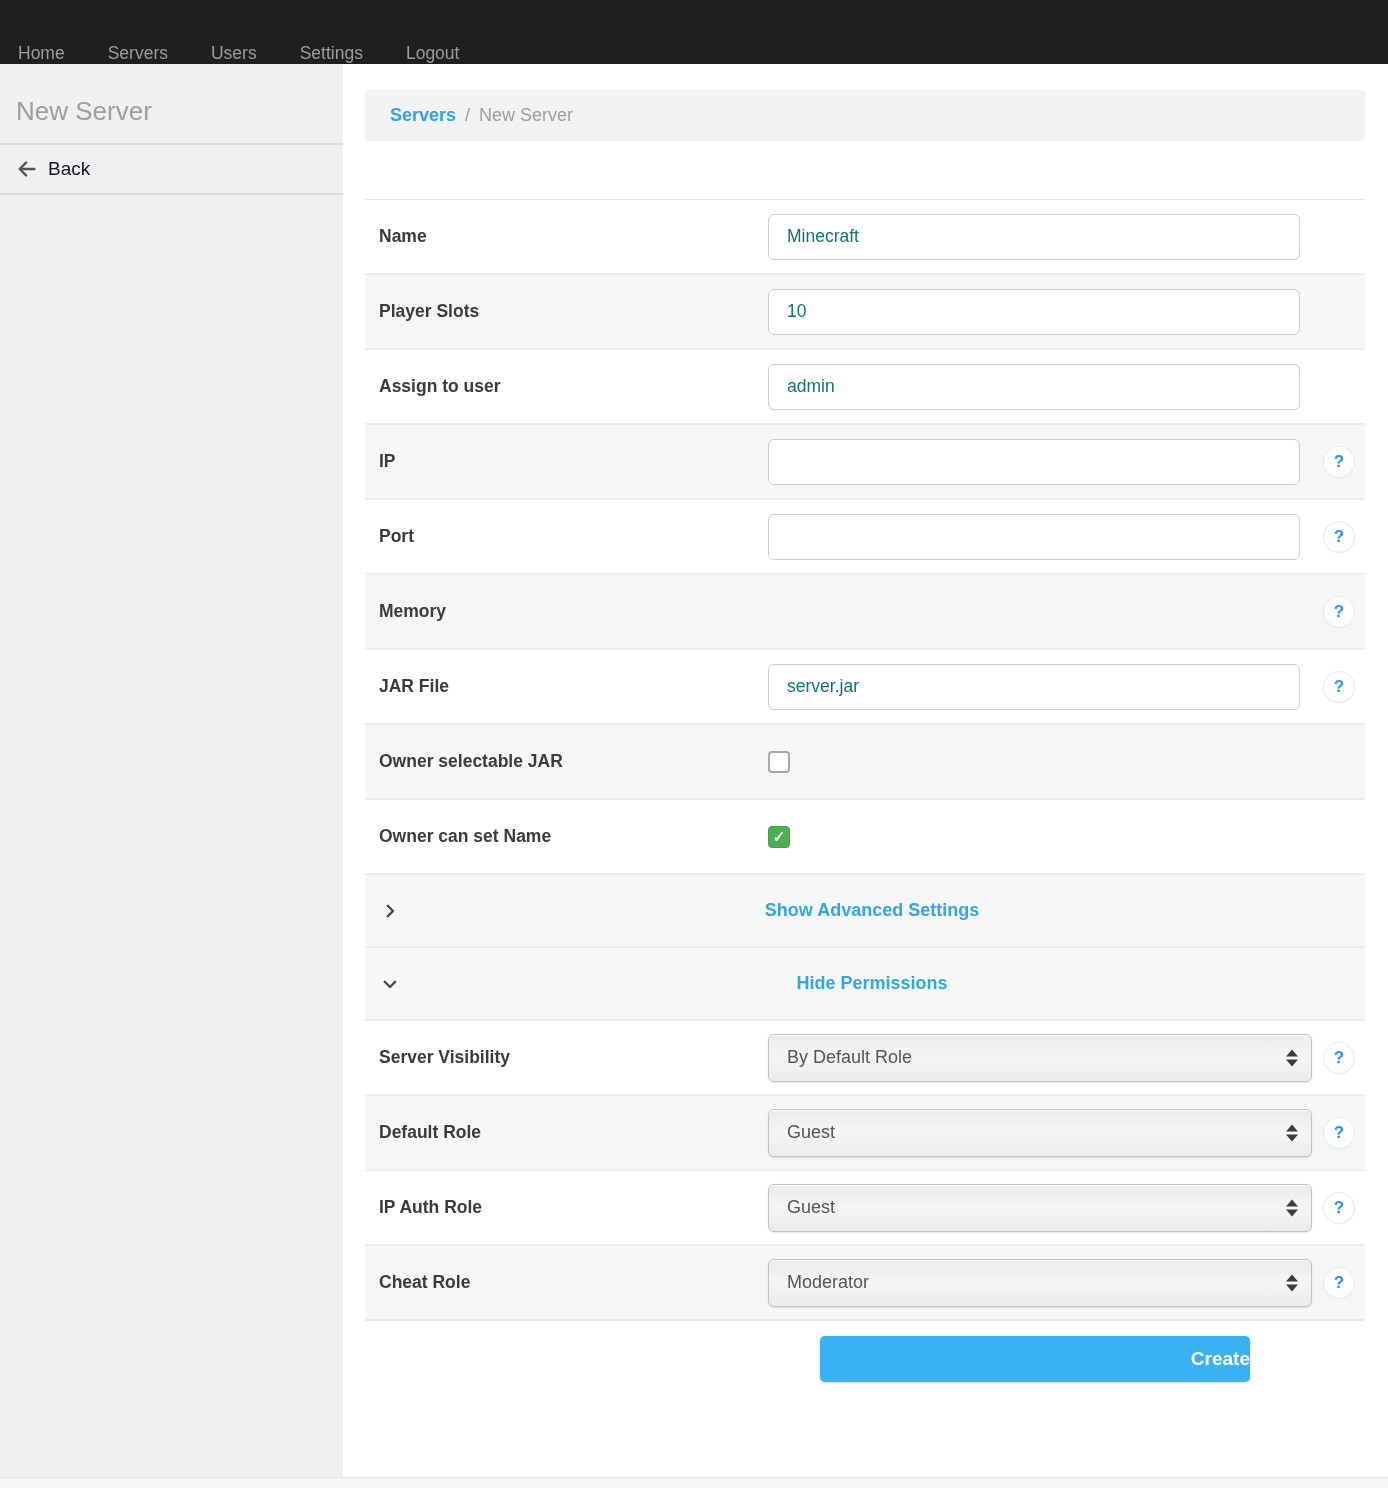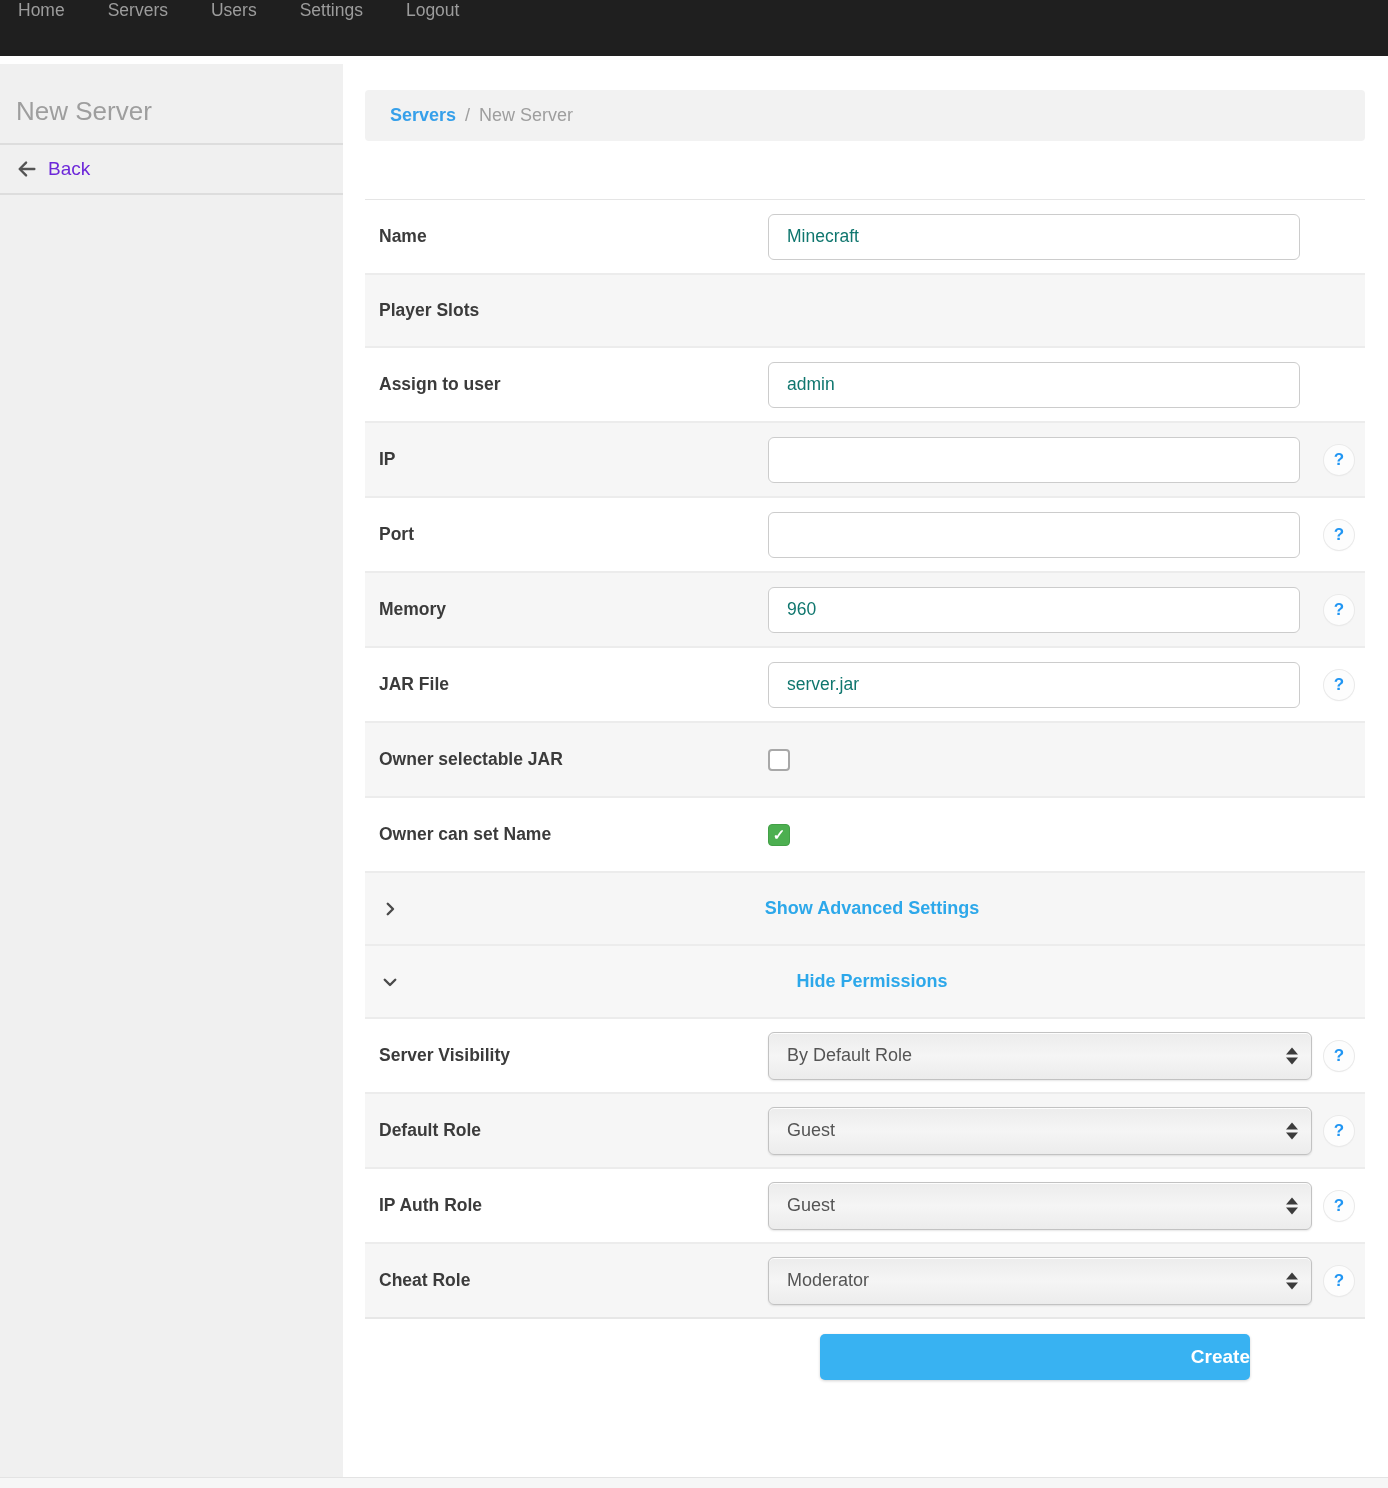--- a/index.html
+++ b/index.html
@@ -7,23 +7,23 @@
   body {
     font-family: "Liberation Sans", sans-serif;
     background: #ffffff;
     position: relative;
     overflow: hidden;
     color: #3b3b3b;
   }
 
   
   .navbar {
-    position: absolute; top: 0; left: 0; right: 0; height: 56px;
+    position: absolute; top: 0; left: 0; right: 0; height: 64px;
     background: #1f1f1f;
-    display: flex; align-items: flex-start;
+    display: flex; align-items: flex-end;
     padding-left: 18px; gap: 43px;
     z-index: 5;
   }
   .navbar .nav-item {
     color: #9c9c9c; font-size: 17.5px; font-weight: 400;
     cursor: pointer; white-space: nowrap;
   }
 
   
   .sidebar {
@@ -33,21 +33,21 @@
   .sidebar-title {
     padding: 32px 16px 16px 16px;
     font-size: 26px; font-weight: 400; color: #9e9e9e;
     border-bottom: 2px solid #ddjson;
     border-bottom: 2px solid #dddddd;
   }
   .sidebar-back {
     display: flex; align-items: center; gap: 10px;
     padding: 13px 16px;
     border-bottom: 2px solid #dddddd;
-    color: #6d28d9; font-size: 19px; font-weight: 500;
+    color: #0f172a; font-size: 19px; font-weight: 500;
     cursor: pointer;
   }
   .sidebar-back svg { display: block; }
 
   
   .content {
     position: absolute; top: 64px; left: 365px; width: 1000px;
   }
 
   .breadcrumb {
@@ -192,20 +192,23 @@
 
     <div class="row white">
       <div class="row-label">Name</div>
       <div class="row-control">
         <input class="text-input" type="text" value="Minecraft" style="">
       </div>
     </div>
 
     <div class="row gray">
       <div class="row-label">Player Slots</div>
+      <div class="row-control">
+        <input class="text-input" type="text" value="10" style="">
+      </div>
     </div>
 
     <div class="row white">
       <div class="row-label">Assign to user</div>
       <div class="row-control">
         <input class="text-input" type="text" value="admin" style="">
       </div>
     </div>
 
     <div class="row gray">
@@ -220,21 +223,20 @@
       <div class="row-label">Port</div>
       <div class="row-control">
         <input class="text-input" type="text" value="" style="">
         <span class="help-icon">?</span>
       </div>
     </div>
 
     <div class="row gray">
       <div class="row-label">Memory</div>
       <div class="row-control">
-        <input class="text-input" type="text" value="960" style="">
         <span class="help-icon">?</span>
       </div>
     </div>
 
     <div class="row white">
       <div class="row-label">JAR File</div>
       <div class="row-control">
         <input class="text-input" type="text" value="server.jar" style="">
         <span class="help-icon">?</span>
       </div>

